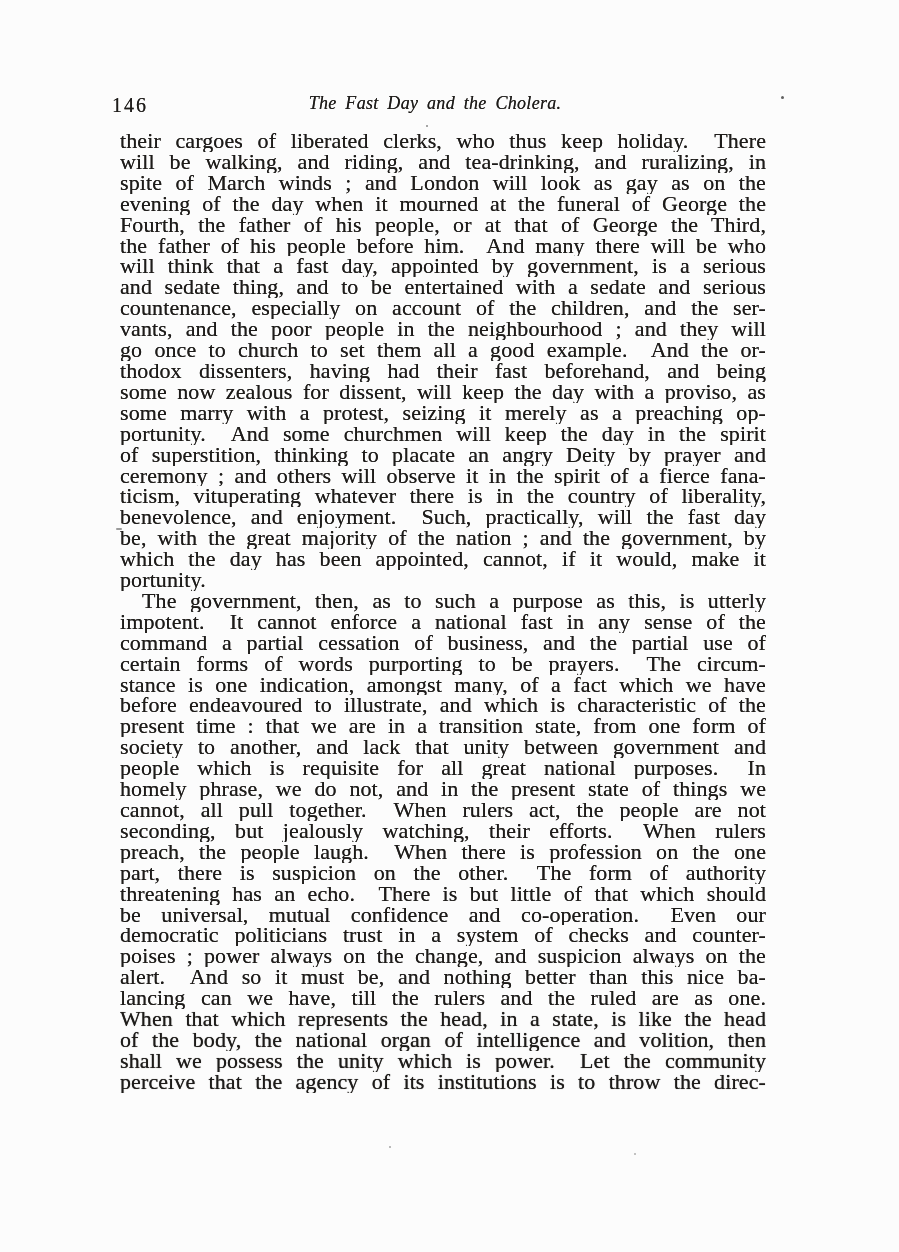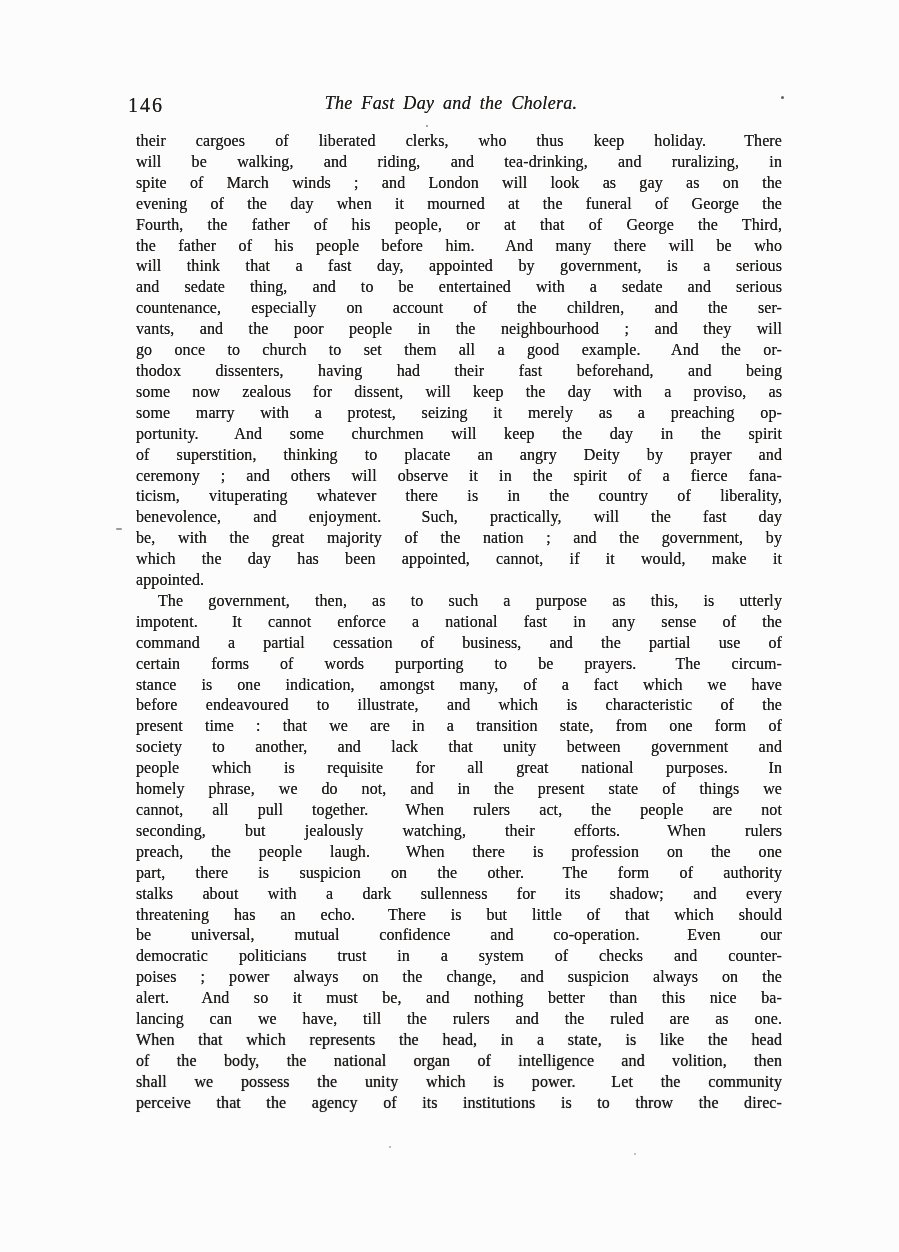--- a/index.html
+++ b/index.html
@@ -7,21 +7,21 @@
     position: relative;
     width: 899px;
     height: 1252px;
     background: var(--paper, #fcfcfc);
     color: var(--ink, #1e1c1a);
     font-family: "Liberation Serif", "DejaVu Serif", serif;
     overflow: hidden;
   }
   .runhead {
     position: absolute;
-    left: 128px;
+    left: 112px;
     top: 93px;
     width: 646px;
     height: 27px;
   }
   .pagenum {
     position: absolute;
     left: 0;
     top: 1px;
     font-size: 20px;
     letter-spacing: 2px;
@@ -30,24 +30,24 @@
   .runtitle {
     text-align: center;
     font-style: italic;
     font-size: 18px;
     word-spacing: 4px;
     letter-spacing: 0.3px;
     text-shadow: 0 0 0.5px rgba(30,28,26,0.85);
   }
   .textblock {
     position: absolute;
-    left: 136px;
+    left: 120px;
     top: 131px;
     width: 646px;
-    font-size: 16px;
+    font-size: 22px;
     line-height: 20.92px;
     letter-spacing: 0.1px;
     word-spacing: 0.5px;
     text-shadow: 0 0 0.5px rgba(30,28,26,0.85);
   }
   .para { margin: 0; }
   .line {
     text-align: justify;
     text-align-last: justify;
     overflow: hidden;
@@ -94,38 +94,37 @@
         <div class="line">thodox dissenters, having had their fast beforehand, and being</div>
         <div class="line">some now zealous for dissent, will keep the day with a proviso, as</div>
         <div class="line">some marry with a protest, seizing it merely as a preaching op-</div>
         <div class="line">portunity.  And some churchmen will keep the day in the spirit</div>
         <div class="line">of superstition, thinking to placate an angry Deity by prayer and</div>
         <div class="line">ceremony ; and others will observe it in the spirit of a fierce fana-</div>
         <div class="line">ticism, vituperating whatever there is in the country of liberality,</div>
         <div class="line">benevolence, and enjoyment.  Such, practically, will the fast day</div>
         <div class="line">be, with the great majority of the nation ; and the government, by</div>
         <div class="line">which the day has been appointed, cannot, if it would, make it</div>
-        <div class="line flush">appointed.</div>
+        <div class="line flush">portunity.</div>
       </div>
     <div class="para">
         <div class="line indent">The government, then, as to such a purpose as this, is utterly</div>
         <div class="line">impotent.  It cannot enforce a national fast in any sense of the</div>
         <div class="line">command a partial cessation of business, and the partial use of</div>
         <div class="line">certain forms of words purporting to be prayers.  The circum-</div>
         <div class="line">stance is one indication, amongst many, of a fact which we have</div>
         <div class="line">before endeavoured to illustrate, and which is characteristic of the</div>
         <div class="line">present time : that we are in a transition state, from one form of</div>
         <div class="line">society to another, and lack that unity between government and</div>
         <div class="line">people which is requisite for all great national purposes.  In</div>
         <div class="line">homely phrase, we do not, and in the present state of things we</div>
         <div class="line">cannot, all pull together.  When rulers act, the people are not</div>
         <div class="line">seconding, but jealously watching, their efforts.  When rulers</div>
         <div class="line">preach, the people laugh.  When there is profession on the one</div>
         <div class="line">part, there is suspicion on the other.  The form of authority</div>
-        <div class="line">stalks about with a dark sullenness for its shadow; and every</div>
         <div class="line">threatening has an echo.  There is but little of that which should</div>
         <div class="line">be universal, mutual confidence and co-operation.  Even our</div>
         <div class="line">democratic politicians trust in a system of checks and counter-</div>
         <div class="line">poises ; power always on the change, and suspicion always on the</div>
         <div class="line">alert.  And so it must be, and nothing better than this nice ba-</div>
         <div class="line">lancing can we have, till the rulers and the ruled are as one.</div>
         <div class="line">When that which represents the head, in a state, is like the head</div>
         <div class="line">of the body, the national organ of intelligence and volition, then</div>
         <div class="line">shall we possess the unity which is power.  Let the community</div>
         <div class="line">perceive that the agency of its institutions is to throw the direc-</div>

